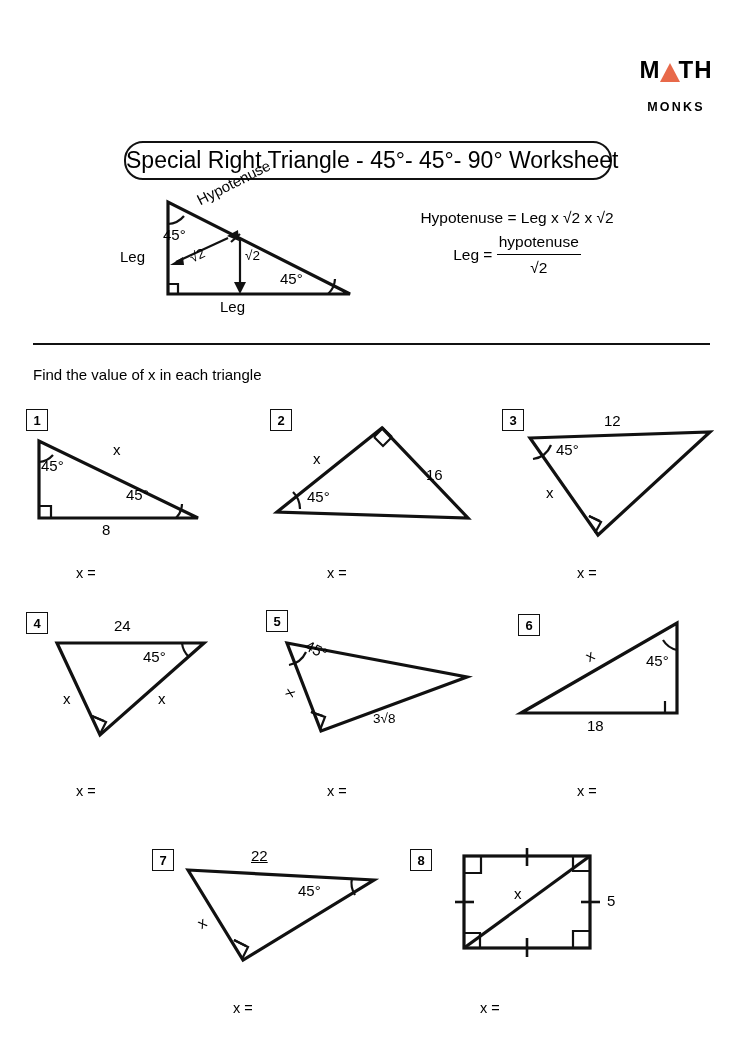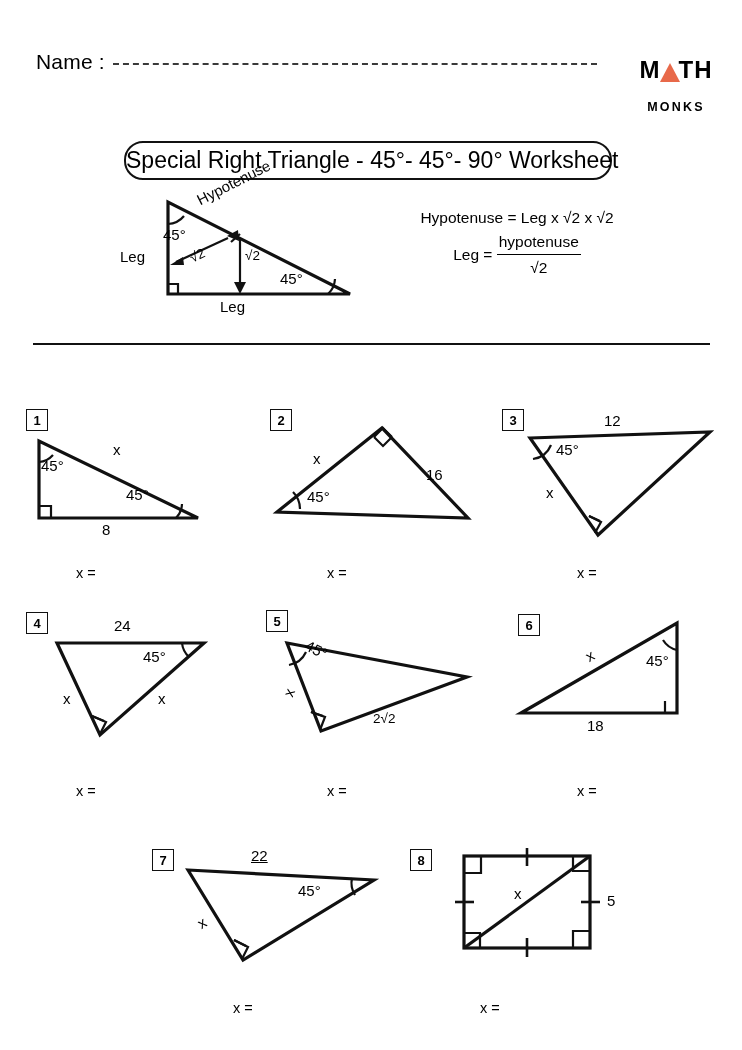--- a/index.html
+++ b/index.html
@@ -64,24 +64,20 @@
   svg{position:absolute;left:0;top:0;overflow:visible;}
   .stroke{fill:none;stroke:#111;stroke-width:3.2;stroke-linejoin:miter;}
   .thin{fill:none;stroke:#111;stroke-width:2.2;}
   .arr{fill:none;stroke:#111;stroke-width:2.2;}
 </style>
 </head>
 <body>
 
 <div class="page">
 
-  <div class="hdr-row" style="left:36px;top:50px;">
-    <span class="hdr-label">Name :</span>
-    <span class="dots" style="width:484px;margin-left:8px;"></span>
-  </div>
 
 
   <div class="logo">
     <div class="logo-math">
       <span>M</span>
       <span class="logo-tri"></span>
       <span>TH</span>
     </div>
     <div class="logo-monks">MONKS</div>
   </div>
@@ -120,20 +116,21 @@
     <div>
       <span class="fl">Leg =</span>
       <span class="frac">
         <span class="num">hypotenuse</span>
         <span class="den">√2</span>
       </span>
     </div>
   </div>
 
   <div class="divider"></div>
+  <div class="instruction">Find the value of x in each triangle</div>
 
   <div class="prob" style="left:0;top:0;">
     <div class="num-box" style="left:26px;top:409px;">1</div>
     <svg style="left:0;top:0;width:742px;height:1050px;">
       <polygon class="stroke" points="39,441 39,518 198,518"></polygon>
       <polyline class="thin" points="39,506 51,506 51,518"></polyline>
       <path class="thin" d="M39,462 A21,21 0 0 0 53,455"></path>
       <path class="thin" d="M176,518 A21,21 0 0 0 182,504"></path>
     </svg>
     <span class="lbl" style="left:41px;top:457px;">45°</span>
@@ -190,21 +187,21 @@
   <div class="prob">
     <div class="num-box" style="left:266px;top:610px;">5</div>
     <svg style="left:0;top:0;width:742px;height:1050px;">
       <polygon class="stroke" points="287,643 467,677 321,731"></polygon>
       <path class="thin" d="M289,665 A23,23 0 0 0 306,652"></path>
       <polyline class="thin" points="311,712 325,717 320,730"></polyline>
       <polyline class="thin" points="311,712 323,716"></polyline>
     </svg>
     <span class="lbl" style="left:305px;top:641px;transform:rotate(27deg);">45°</span>
     <span class="lbl" style="left:285px;top:684px;transform:rotate(-68deg);">x</span>
-    <span class="lbl lbl-sm" style="left:373px;top:711px;">2√2</span>
+    <span class="lbl lbl-sm" style="left:373px;top:711px;">3√8</span>
     <span class="ans" style="left:327px;top:783px;">x =</span>
   </div>
 
   <div class="prob">
     <div class="num-box" style="left:518px;top:614px;">6</div>
     <svg style="left:0;top:0;width:742px;height:1050px;">
       <polygon class="stroke" points="521,713 677,623 677,713"></polygon>
       <polyline class="thin" points="665,701 665,713 677,713"></polyline>
       <path class="thin" d="M663,640 A22,22 0 0 0 677,650"></path>
     </svg>

